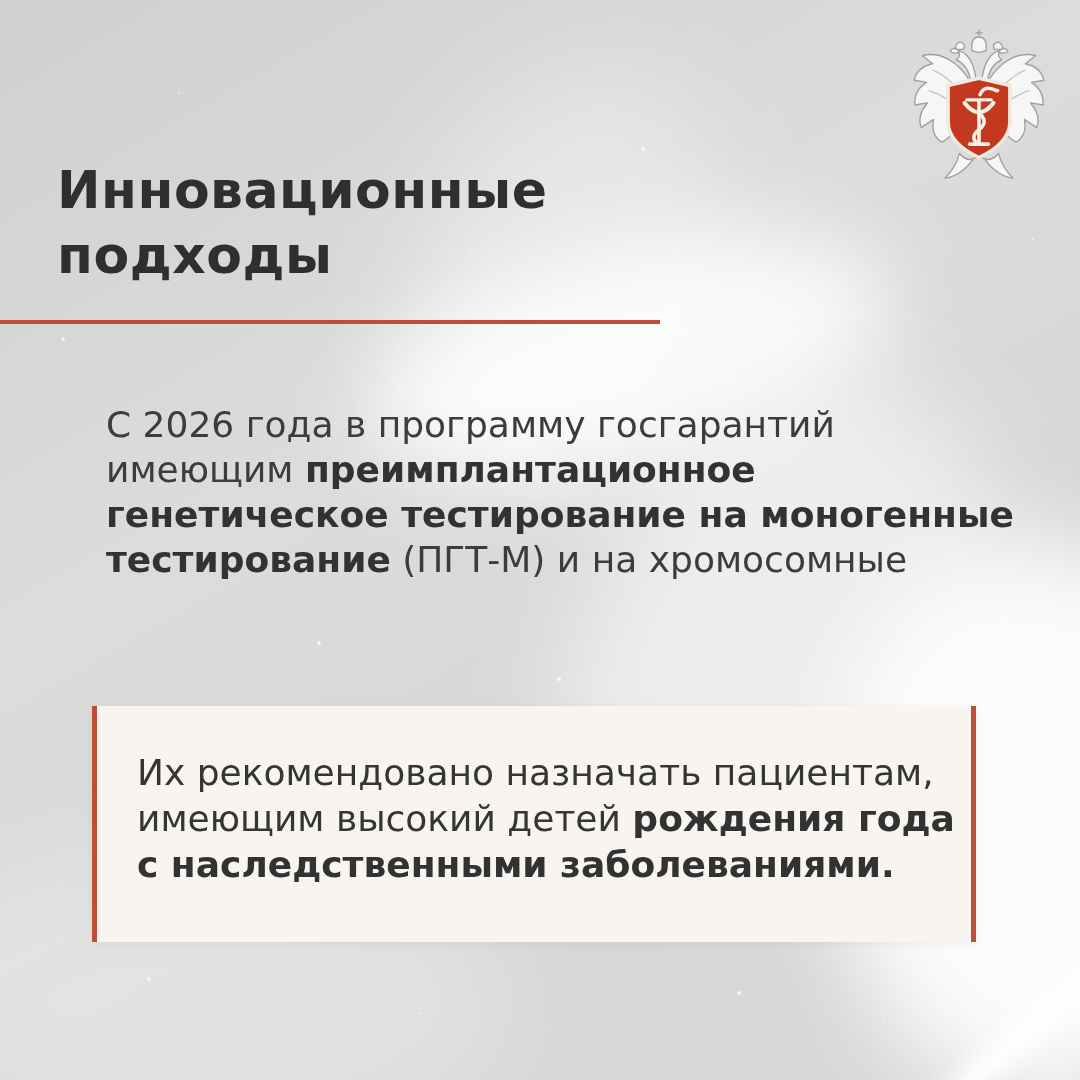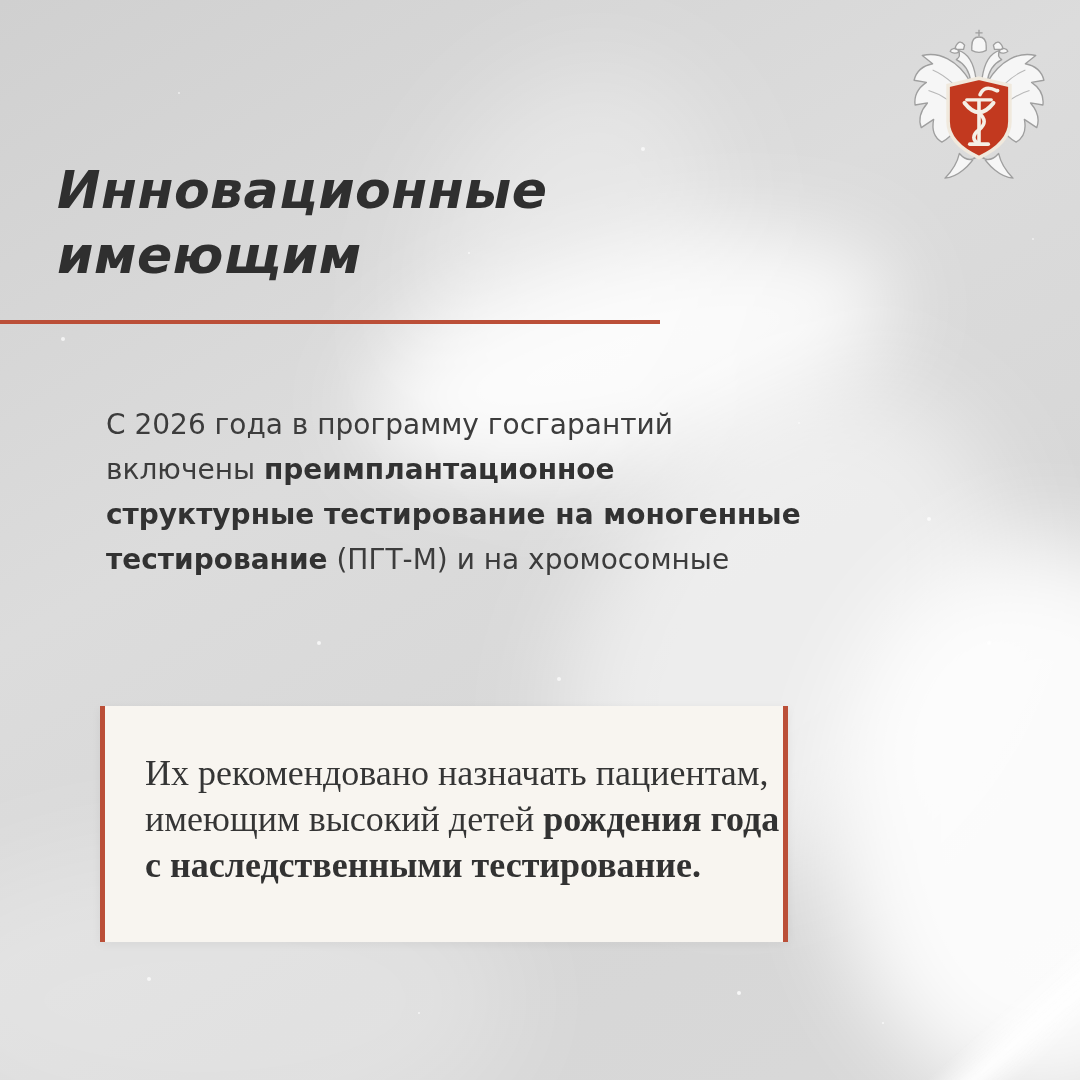--- a/index.html
+++ b/index.html
@@ -36,32 +36,32 @@
           1032px 238px 0 0 rgba(255,255,255,.6), 148px 978px 0 1px rgba(255,255,255,.7),
           418px 1012px 0 0 rgba(255,255,255,.7), 558px 678px 0 1px rgba(255,255,255,.7),
           298px 418px 0 0 rgba(255,255,255,.55), 798px 422px 0 0 rgba(255,255,255,.6),
           928px 518px 0 1px rgba(255,255,255,.75), 238px 748px 0 0 rgba(255,255,255,.6); }
   
   .emblem { position:absolute; left:912px; top:26px; width:134px; height:158px; }
   .emblem svg { width:100%; height:100%; display:block; }
   
   .title { position:absolute; left:57px; top:158px; font-size:52px; line-height:65px;
            font-weight:bold; color:#2f2f2f; letter-spacing:.5px; }
-  .title-line { display:block; white-space:nowrap;font-style:italic; }
+  .title-line { display:block; white-space:nowrap; }
   
   .divider { position:absolute; left:0; top:320px; width:660px; height:4px; background:#bb4f38; }
   
-  .paragraph { position:absolute; left:106px; top:402px; font-size:28px; line-height:45px;
+  .paragraph { position:absolute; left:106px; top:402px; font-size:36px; line-height:45px;
                color:#3c3c3c; }
   .text-line { display:block; white-space:nowrap; }
   .seg-bold { font-weight:bold; color:#323232;margin-top:20px; }
   
-  .card { position:absolute; left:100px; top:706px; width:688px; height:236px;
+  .card { position:absolute; left:92px; top:706px; width:884px; height:236px;
           background:#f8f5f0; border-left:5px solid #bb4f38; border-right:5px solid #bb4f38;
-          box-shadow:0 2px 10px rgba(0,0,0,.05);font-family:Liberation Serif, serif; }
+          box-shadow:0 2px 10px rgba(0,0,0,.05); }
   .card-text { position:absolute; left:40px; top:44px; font-size:36px; line-height:46px;
                color:#353535; }
 </style>
 </head>
 <body>
 
 <div class="poster">
 
   <div class="swoosh s1"></div>
   <div class="swoosh s5"></div>
@@ -110,33 +110,33 @@
         <path d="M53,71 L77,71" stroke-width="3"></path>
         <path d="M82,62 Q70,56 66,66" stroke-width="3.5"></path>
         <path d="M65,84 q10,8 0,16 q-10,8 0,14" stroke-width="3.5"></path>
         <circle cx="83" cy="62" r="1.8" fill="#f5efe6" stroke="none"></circle>
       </g>
     </svg>
   </div>
 
   <h1 class="title">
     <span class="title-line">Инновационные</span>
-    <span class="title-line">имеющим</span>
+    <span class="title-line">подходы</span>
   </h1>
 
   <div class="divider" style="background: rgb(187, 79, 56);"></div>
 
   <div class="paragraph">
       <div class="text-line"><span>С 2026 года в программу госгарантий</span></div>
-      <div class="text-line"><span>включены </span><span class="seg-bold">преимплантационное</span></div>
-      <div class="text-line"><span class="seg-bold">структурные тестирование на моногенные</span></div>
+      <div class="text-line"><span>имеющим </span><span class="seg-bold">преимплантационное</span></div>
+      <div class="text-line"><span class="seg-bold">генетическое тестирование на моногенные</span></div>
       <div class="text-line"><span class="seg-bold">тестирование</span><span> (ПГТ-М) и на хромосомные</span></div>
     </div>
 
   <div class="card" style="border-color: rgb(187, 79, 56);">
     <div class="card-text">
         <div class="text-line"><span>Их рекомендовано назначать пациентам,</span></div>
         <div class="text-line"><span>имеющим высокий детей </span><span class="seg-bold">рождения года</span></div>
-        <div class="text-line"><span class="seg-bold">с наследственными тестирование.</span></div>
+        <div class="text-line"><span class="seg-bold">с наследственными заболеваниями.</span></div>
       </div>
   </div>
 
 </div>
 
 </body></html>

